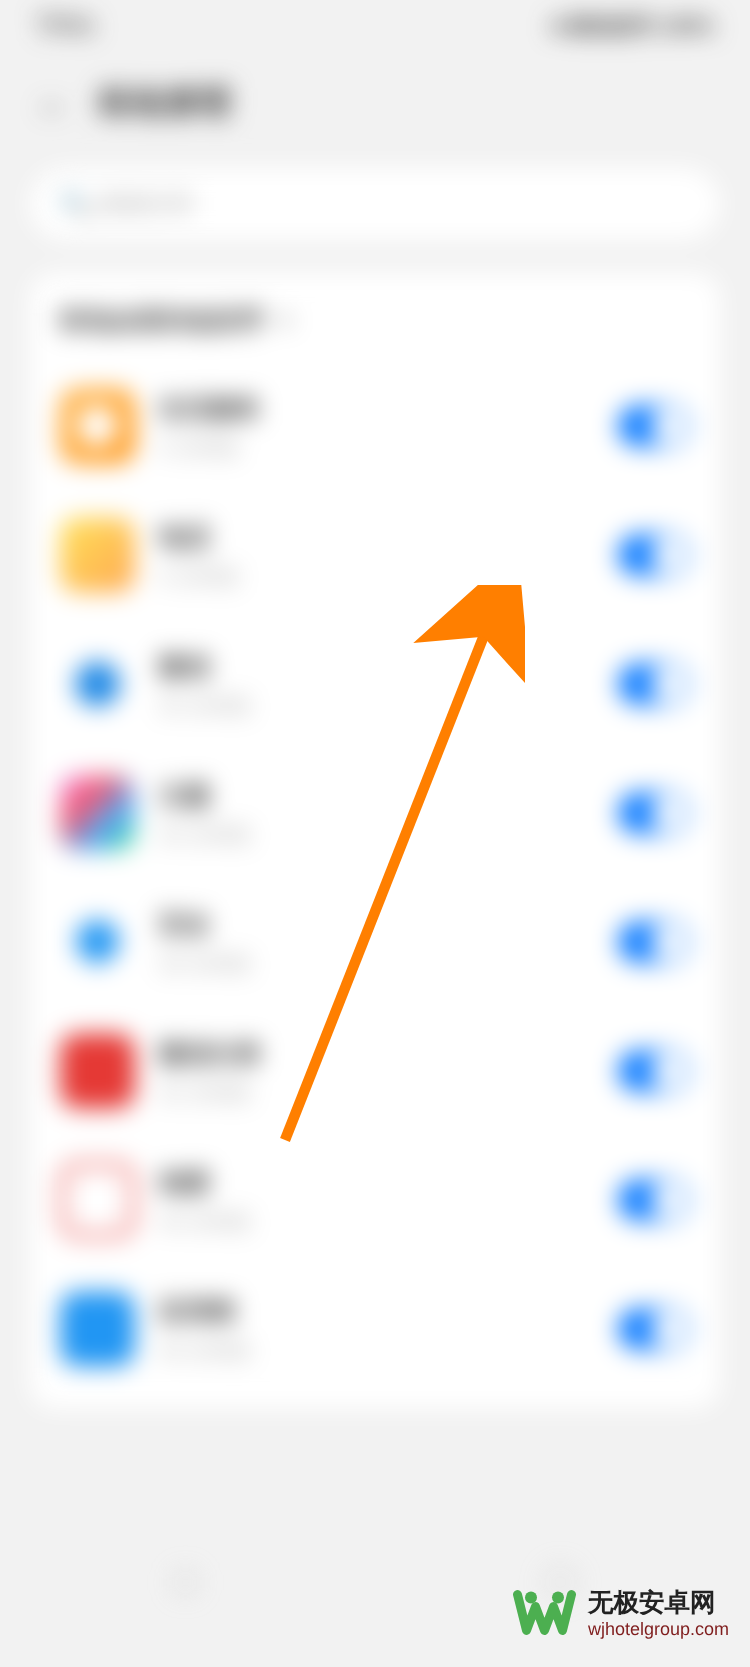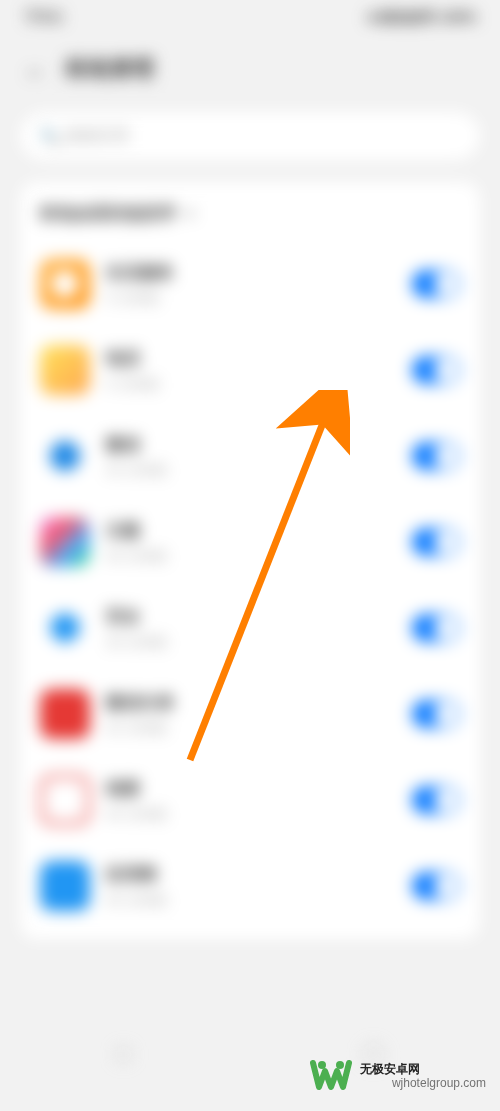--- a/index.html
+++ b/index.html
@@ -141,28 +141,27 @@
       align-items: center;
       gap: 8px;
       z-index: 20;
     }
     .wm-logo {
       width: 42px;
       height: 42px;
     }
     .wm-text { line-height: 1.2; }
     .wm-title {
-      font-size: 12px;
+      font-size: 17px;
       font-weight: 700;
       color: #222;
     }
     .wm-url {
       font-size: 12px;
-      color: #737373;
-      margin-left: 32px;
+      color: #7f1d1d;
     }
   </style>
 </head>
 <body>
 
 <div class="blur-layer">
   <div class="status-bar">
     <span>下午3:</span>
     <span>■ 移动信号 100%</span>
   </div>

